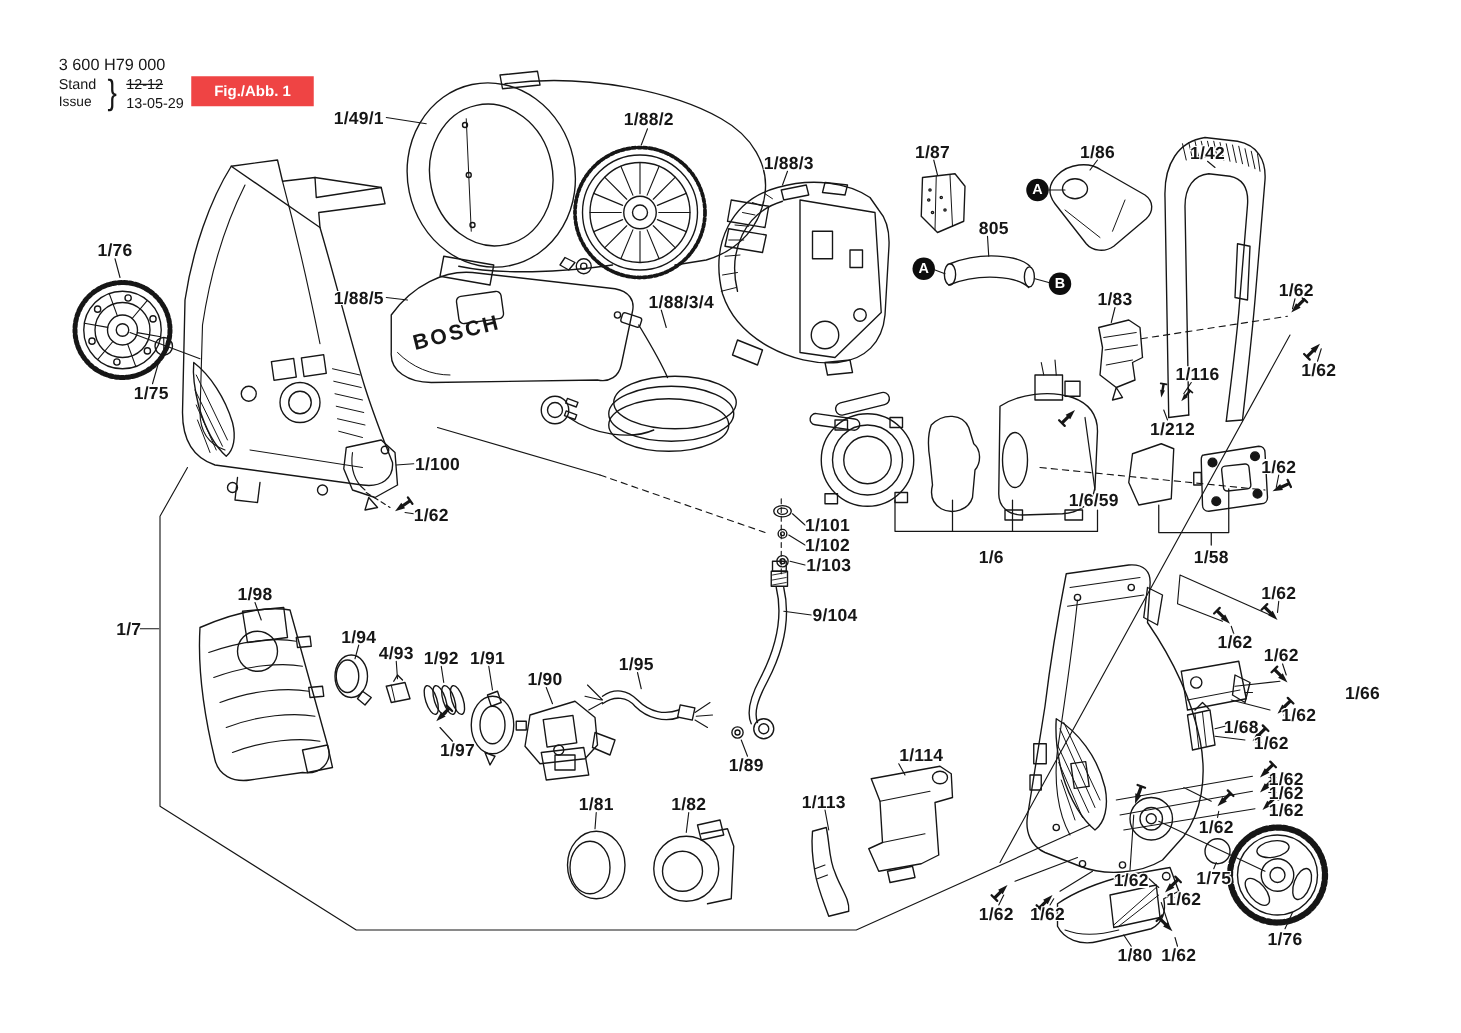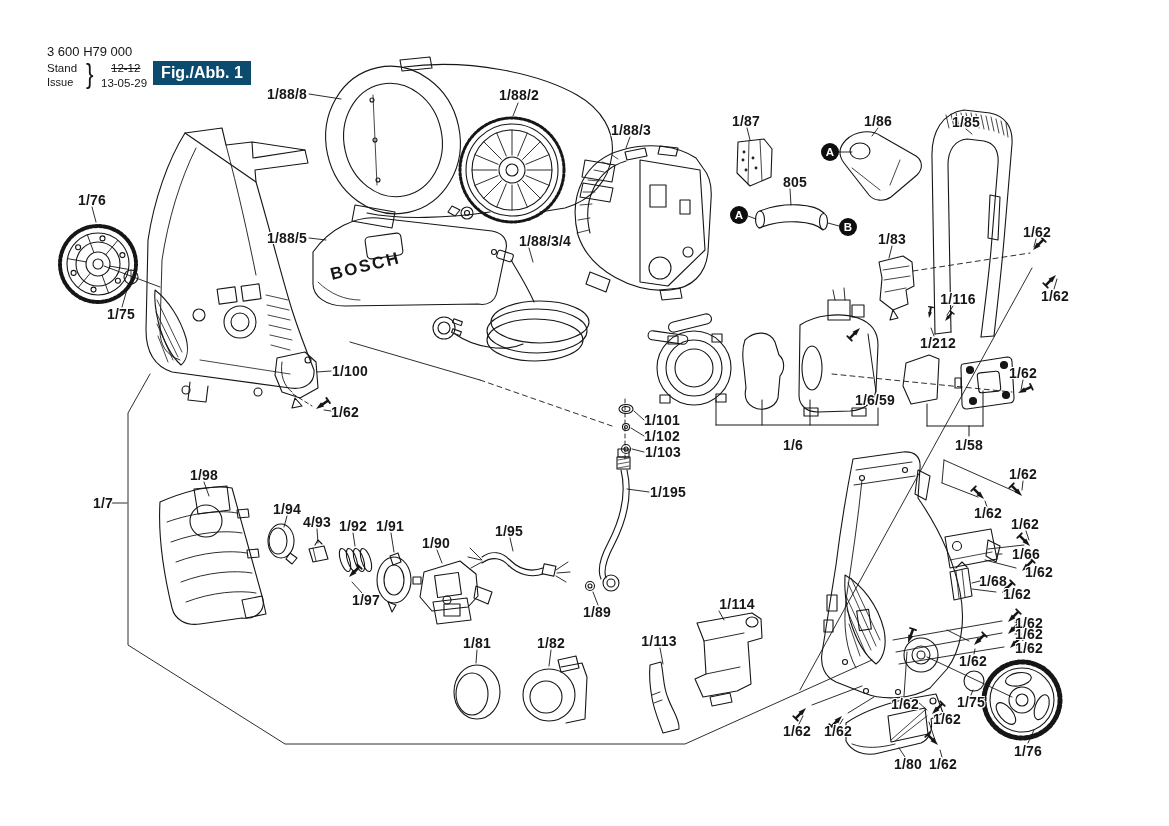--- a/index.html
+++ b/index.html
@@ -11,24 +11,24 @@
           white-space:nowrap;letter-spacing:0.2px;
           text-shadow:-1px -1px 0 #fff,1px -1px 0 #fff,-1px 1px 0 #fff,1px 1px 0 #fff;}
   .letter-badge{position:absolute;transform:translate(-50%,-50%);width:18px;height:18px;border-radius:50%;
           background:#0d0d0d;color:#fff;font-weight:bold;font-size:11.5px;display:flex;
           align-items:center;justify-content:center;z-index:3;}
   .hdr{position:absolute;z-index:4;}
   .part-no{left:47px;top:44px;font-size:13px;}
   .stand-row{left:47px;top:62px;font-size:11.5px;}
   .issue-row{left:47px;top:76px;font-size:11px;}
   .brace{left:85px;top:58px;font-size:28px;font-weight:400;transform:scaleX(0.8);}
-  .stand-val{left:101px;top:62px;font-size:11.5px;text-decoration:line-through;margin-left:10px;}
+  .stand-val{left:101px;top:62px;font-size:11.5px;text-decoration:line-through;}
   .issue-val{left:101px;top:77px;font-size:11.5px;}
-  .figbox{left:153px;top:61px;width:98px;height:24px;background:#0c4a6e;color:#fff;font-weight:bold;
-          font-size:16px;display:flex;align-items:center;justify-content:center;}
+  .figbox{left:153px;top:61px;width:98px;height:24px;background:#ef4444;color:#fff;font-weight:bold;
+          font-size:12px;display:flex;align-items:center;justify-content:center;}
   .footer{position:absolute;left:47px;top:721px;font-size:11.5px;line-height:15.3px;z-index:4;}
 </style>
 </head>
 <body>
 
 <div class="canvas">
 
   <div class="hdr part-no">3 600 H79 000</div>
   <div class="hdr stand-row">Stand</div>
   <div class="hdr issue-row">Issue</div>
@@ -451,26 +451,26 @@
         <use href="#screw" transform="translate(908,643) rotate(-70)"></use>
         <use href="#screw" transform="translate(932,714) rotate(-45)"></use>
         <use href="#screw" transform="translate(806,708) rotate(135)"></use>
         <use href="#screw" transform="translate(842,716) rotate(135)"></use>
         <use href="#screw" transform="translate(938,745) rotate(-135)"></use>
       </g>
     </g>
   </svg>
 
   <div class="label-layer">
-      <div class="plabel" style="left: 287px; top: 94px;">1/88/8</div>
+      <div class="plabel" style="left: 287px; top: 94px;">1/49/1</div>
       <div class="plabel" style="left: 519px; top: 95px;">1/88/2</div>
       <div class="plabel" style="left: 631px; top: 130px;">1/88/3</div>
       <div class="plabel" style="left: 746px; top: 121px;">1/87</div>
       <div class="plabel" style="left: 878px; top: 121px;">1/86</div>
-      <div class="plabel" style="left: 966px; top: 122px;">1/85</div>
+      <div class="plabel" style="left: 966px; top: 122px;">1/42</div>
       <div class="plabel" style="left: 790px; top: 182px; padding-left: 10px;">805</div>
       <div class="plabel" style="left: 92px; top: 200px;">1/76</div>
       <div class="plabel" style="left: 287px; top: 238px;">1/88/5</div>
       <div class="plabel" style="left: 529px; top: 241px; margin-left: 16px;">1/88/3/4</div>
       <div class="plabel" style="left: 892px; top: 239px;">1/83</div>
       <div class="plabel" style="left: 1037px; top: 232px;">1/62</div>
       <div class="plabel" style="left: 1055px; top: 296px;">1/62</div>
       <div class="plabel" style="left: 958px; top: 299px;">1/116</div>
       <div class="plabel" style="left: 121px; top: 314px;">1/75</div>
       <div class="plabel" style="left: 938px; top: 343px;">1/212</div>
@@ -478,31 +478,31 @@
       <div class="plabel" style="left: 1023px; top: 373px;">1/62</div>
       <div class="plabel" style="left: 875px; top: 400px;">1/6/59</div>
       <div class="plabel" style="left: 345px; top: 412px;">1/62</div>
       <div class="plabel" style="left: 662px; top: 420px;">1/101</div>
       <div class="plabel" style="left: 662px; top: 436px;">1/102</div>
       <div class="plabel" style="left: 663px; top: 452px;">1/103</div>
       <div class="plabel" style="left: 793px; top: 445px;">1/6</div>
       <div class="plabel" style="left: 969px; top: 445px;">1/58</div>
       <div class="plabel" style="left: 204px; top: 475px;">1/98</div>
       <div class="plabel" style="left: 1023px; top: 474px;">1/62</div>
-      <div class="plabel" style="left: 668px; top: 492px;">1/195</div>
+      <div class="plabel" style="left: 668px; top: 492px;">9/104</div>
       <div class="plabel" style="left: 103px; top: 503px;">1/7</div>
       <div class="plabel" style="left: 287px; top: 509px;">1/94</div>
       <div class="plabel" style="left: 988px; top: 513px;">1/62</div>
       <div class="plabel" style="left: 317px; top: 522px;">4/93</div>
       <div class="plabel" style="left: 353px; top: 526px;">1/92</div>
       <div class="plabel" style="left: 390px; top: 526px;">1/91</div>
       <div class="plabel" style="left: 1025px; top: 524px;">1/62</div>
       <div class="plabel" style="left: 509px; top: 531px;">1/95</div>
       <div class="plabel" style="left: 436px; top: 543px;">1/90</div>
-      <div class="plabel" style="left: 1005px; top: 554px; padding-left: 42px;">1/66</div>
+      <div class="plabel" style="left: 1069px; top: 554px; padding-left: 42px;">1/66</div>
       <div class="plabel" style="left: 1039px; top: 572px;">1/62</div>
       <div class="plabel" style="left: 993px; top: 581px;">1/68</div>
       <div class="plabel" style="left: 1017px; top: 594px;">1/62</div>
       <div class="plabel" style="left: 366px; top: 600px;">1/97</div>
       <div class="plabel" style="left: 718px; top: 604px; margin-left: 19px;">1/114</div>
       <div class="plabel" style="left: 597px; top: 612px;">1/89</div>
       <div class="plabel" style="left: 1029px; top: 623px;">1/62</div>
       <div class="plabel" style="left: 1029px; top: 634px;">1/62</div>
       <div class="plabel" style="left: 477px; top: 643px;">1/81</div>
       <div class="plabel" style="left: 551px; top: 643px;">1/82</div>

